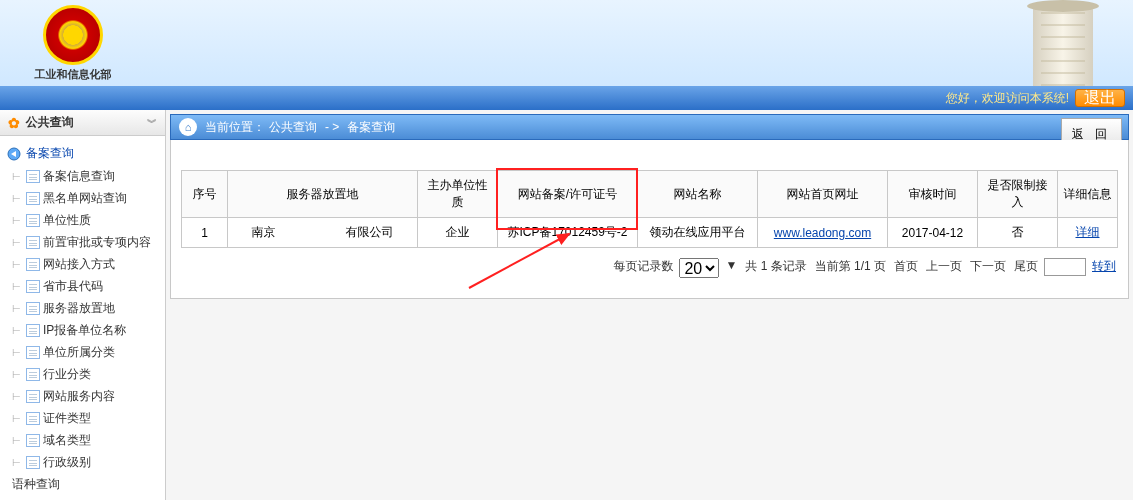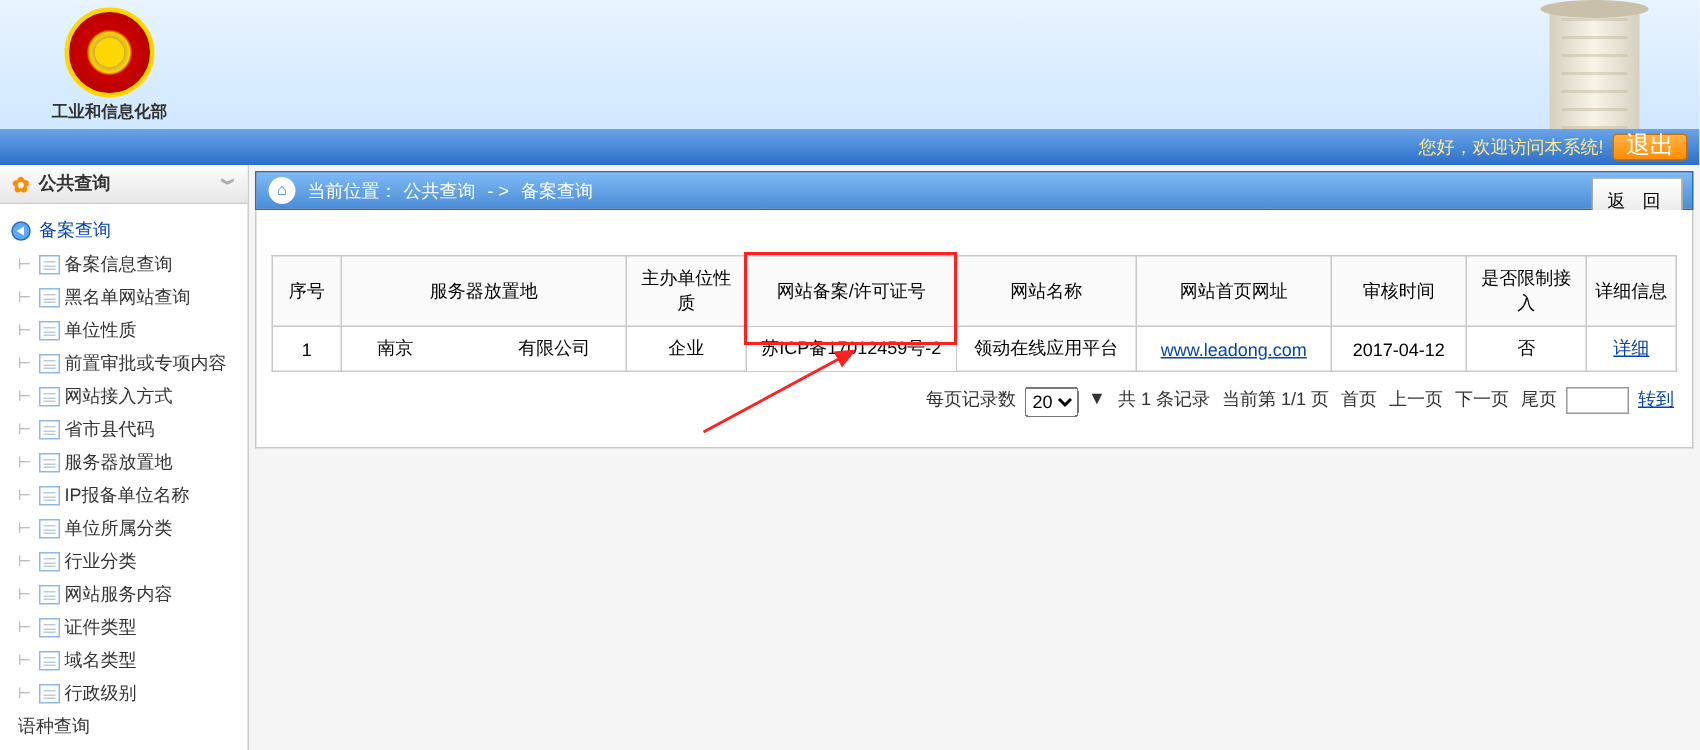--- a/index.html
+++ b/index.html
@@ -262,21 +262,21 @@
       text-align: right;
       height: 24px;
       display: flex;
       align-items: flex-start;
       justify-content: flex-end;
       gap: 4px;
       font-size: 12px;
       color: #333;
     }
     .pager select {
-      font-size: 12px;
+      font-size: 16px;
       height: 20px;
     }
     .pager input[type=text] {
       width: 42px;
       height: 18px;
       border: 1px solid #999;
       font-size: 12px;
     }
     .pager .piece { margin: 0 2px; }
     .pager .nav { cursor: pointer; }

